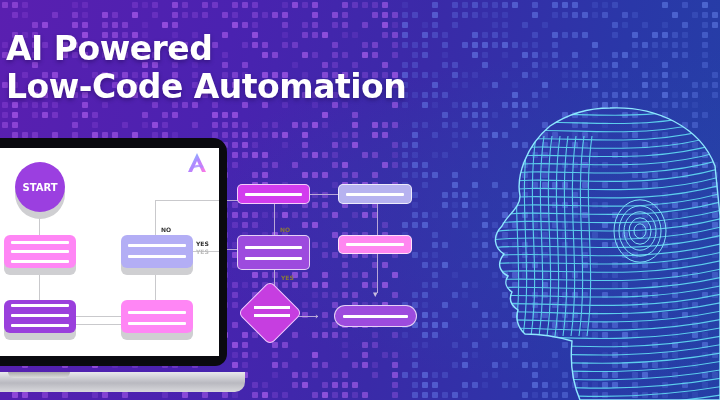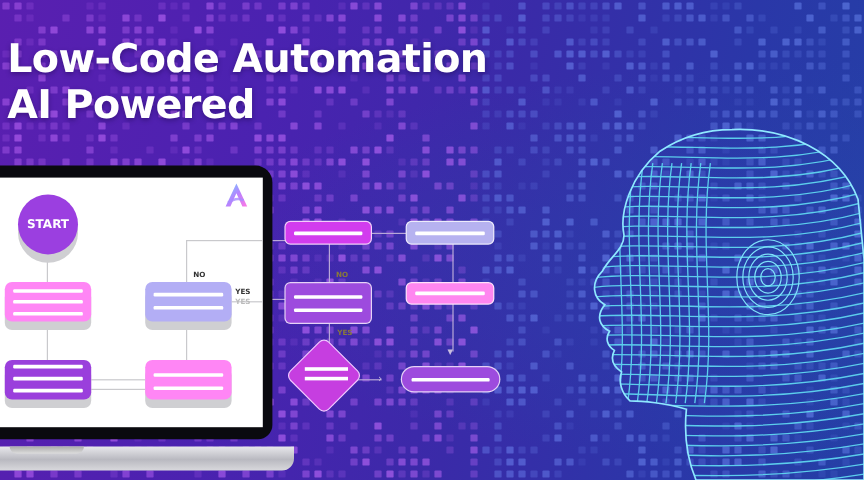--- a/index.html
+++ b/index.html
@@ -1604,22 +1604,22 @@
     <div class="cell" style="left: 712px; top: 232px; background: rgba(120, 150, 255, 0.353);"></div>
     <div class="cell" style="left: 712px; top: 252px; background: rgba(120, 150, 255, 0.133);"></div>
     <div class="cell" style="left: 712px; top: 272px; background: rgba(120, 150, 255, 0.298);"></div>
     <div class="cell" style="left: 712px; top: 282px; background: rgba(120, 150, 255, 0.192);"></div>
     <div class="cell" style="left: 712px; top: 292px; background: rgba(120, 150, 255, 0.227);"></div>
     <div class="cell" style="left: 712px; top: 352px; background: rgba(120, 150, 255, 0.26);"></div>
     <div class="cell" style="left: 712px; top: 372px; background: rgba(120, 150, 255, 0.2);"></div>
   </div>
 
 <div class="headline">
+  <div>AI Powered</div>
   <div>Low-Code Automation</div>
-  <div>AI Powered</div>
 </div>
 
 <div>
   <div class="fline" style="left:227px;top:200px;width:12px;height:1px;"></div>
   <div class="fline" style="left:309px;top:194px;width:30px;height:1px;"></div>
   <div class="fline" style="left:274px;top:203px;width:1px;height:33px;"></div>
   <div class="fline" style="left:274px;top:270px;width:1px;height:20px;"></div>
   <div class="fline" style="left:377px;top:203px;width:1px;height:32px;"></div>
   <div class="fline" style="left:377px;top:253px;width:1px;height:40px;"></div>
   <div class="fline" style="left:218px;top:249px;width:21px;height:1px;"></div>

